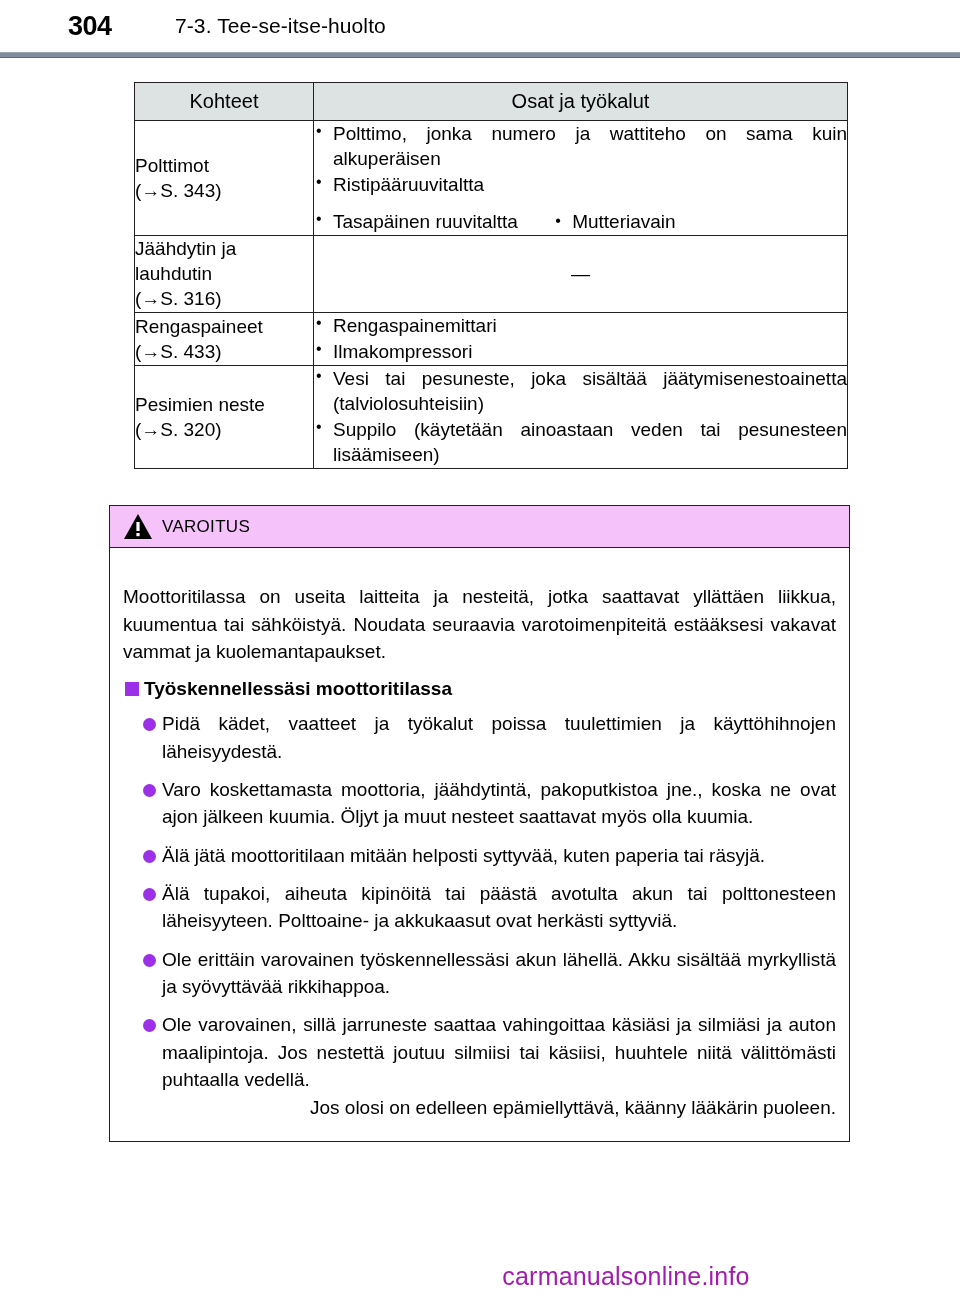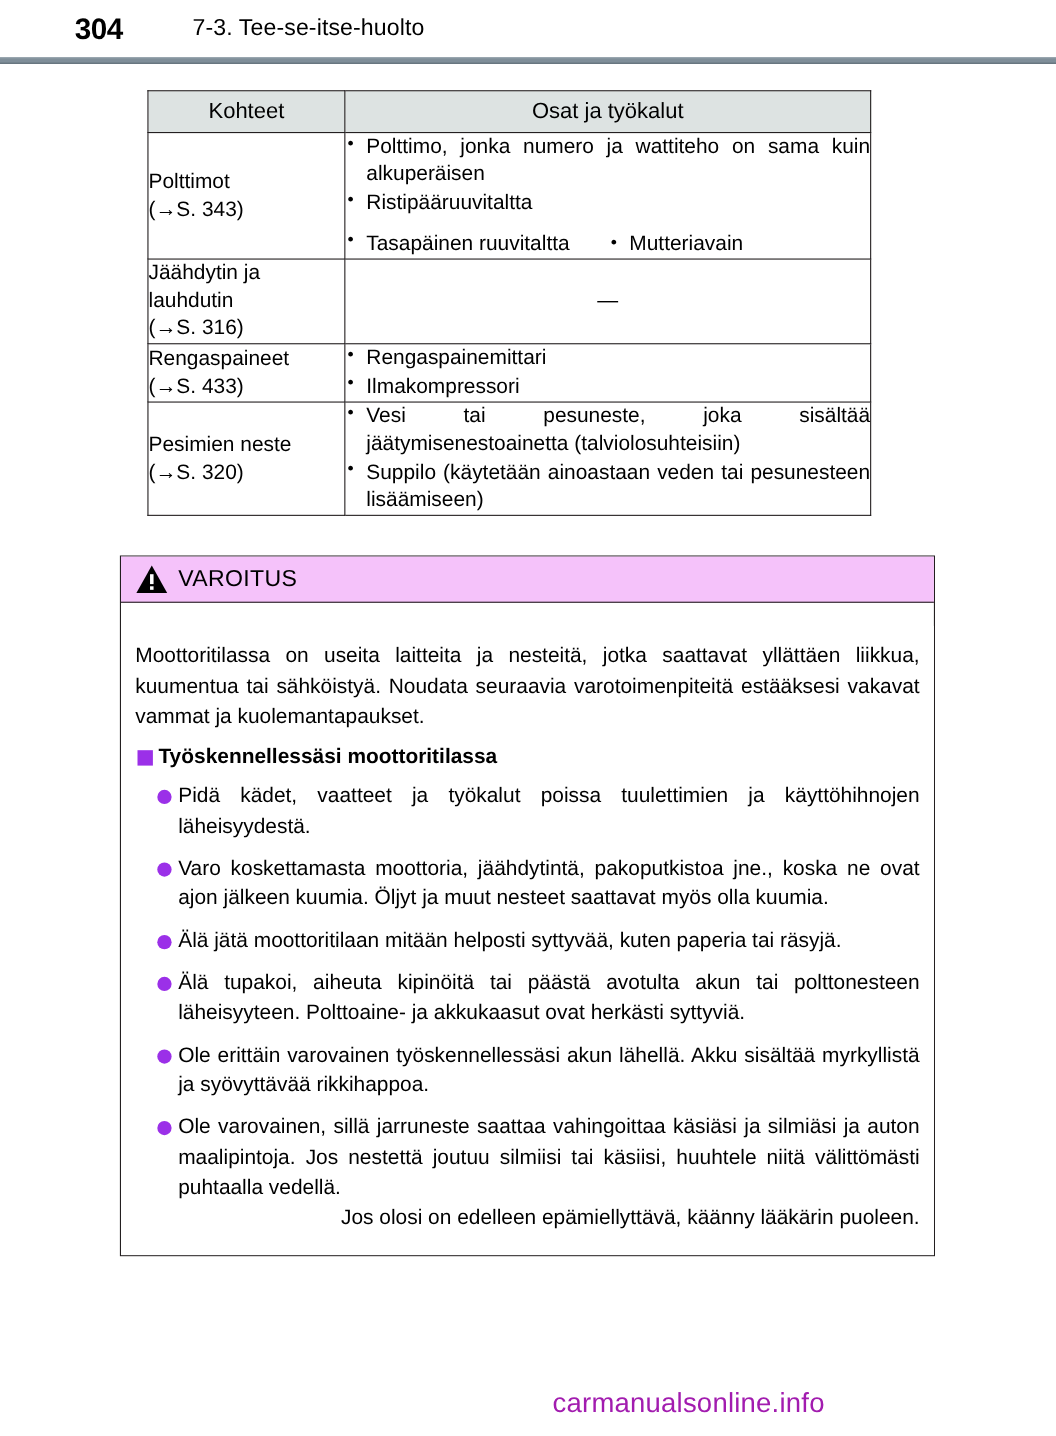--- a/index.html
+++ b/index.html
@@ -48,21 +48,21 @@
     background: #7f8e99;
     border-top: 1px solid #9aa7b0;
     border-bottom: 1px solid #5c6b76;
   }
 
   
   .parts-table {
     position: absolute;
     left: 134px;
     top: 82px;
-    width: 658px;
+    width: 714px;
     border-collapse: collapse;
     table-layout: fixed;
   }
   .parts-table td, .parts-table th {
     border: 1.5px solid #231f20;
     padding: 0;
     vertical-align: middle;
   }
   .parts-table th {
     background: #dde3e2;
@@ -140,21 +140,21 @@
     align-items: center;
     padding-left: 13px;
   }
   .warn-triangle {
     width: 30px;
     height: 27px;
     margin-right: 9px;
     flex: 0 0 auto;
   }
   .warning-label {
-    font-size: 21px;
+    font-size: 17px;
     letter-spacing: 0.3px;
   }
   .warning-body {
     padding: 14px 13px 20px 13px;
     background: #ffffff;
     margin-top: 21px;
   }
   .warn-intro {
     font-size: 19px;
     line-height: 1.46;

